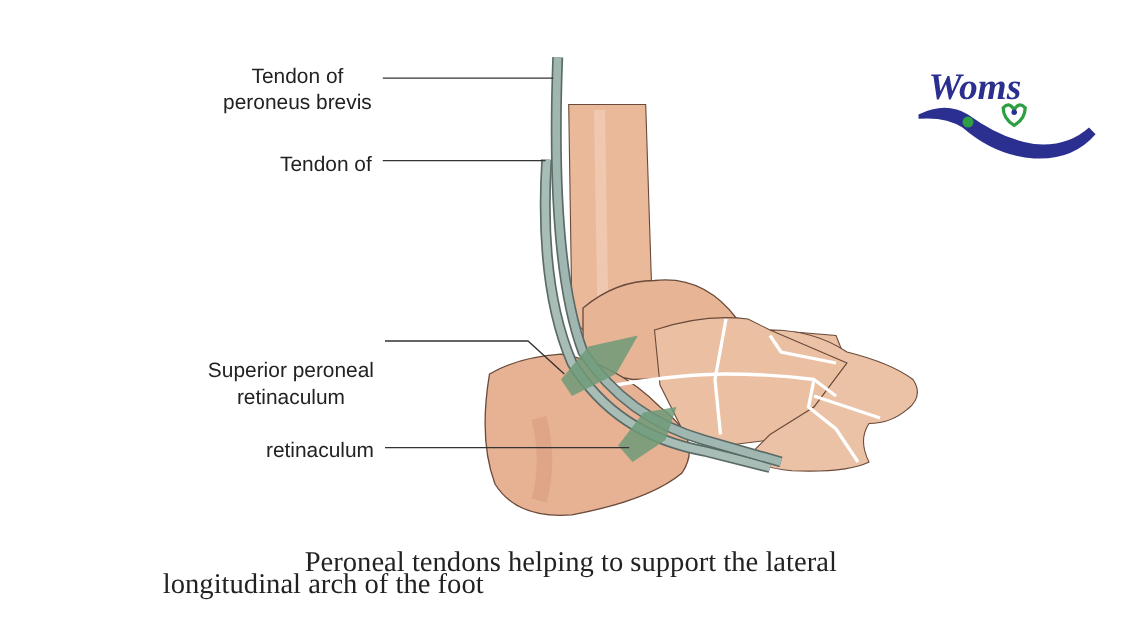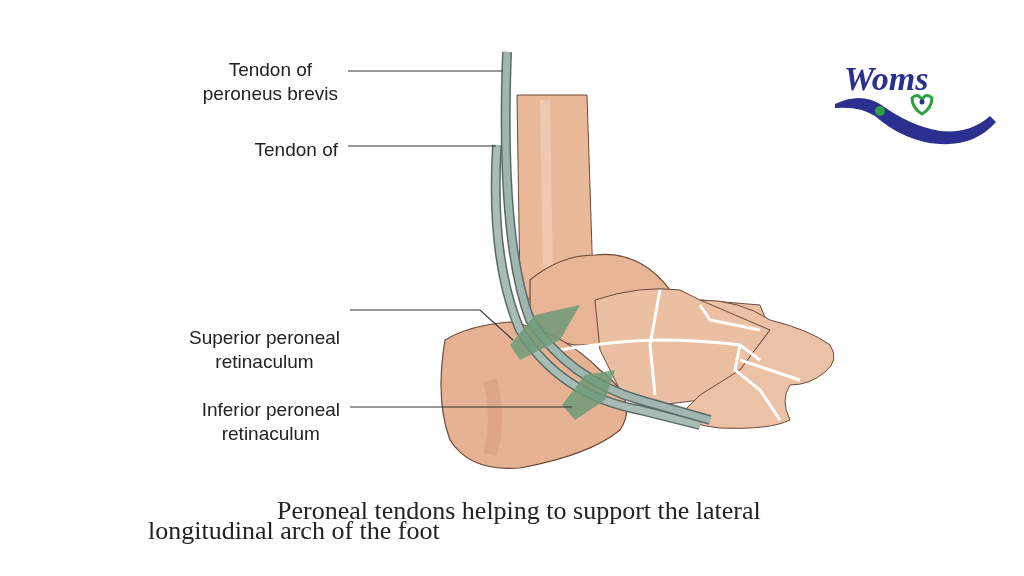--- a/index.html
+++ b/index.html
@@ -52,21 +52,20 @@
   <span>peroneus brevis</span>
 </div>
 <div class="label" style="right:686px; top:138px;">
   <span>Tendon of</span>
 </div>
 <div class="label" style="right:684px; top:298px;margin-top:28px;">
   <span>Superior peroneal</span>
   <span>retinaculum</span>
 </div>
 <div class="label" style="right:684px; top:398px;">
-  <span>Inferior peroneal</span>
   <span>retinaculum</span>
 </div>
 
 <div class="caption" style="left:277px; top:496px;">Peroneal tendons helping to support the lateral</div>
 <div class="caption" style="left:148px; top:516px;">longitudinal arch of the foot</div>
 
 <div class="logo">
   <svg width="180" height="90" viewBox="0 0 180 90">
     <text x="14" y="34" font-family="Liberation Serif, serif" font-style="italic" font-weight="bold" font-size="34" fill="#2b2f8f">Woms</text>
     <path d="M5 48 Q30 36 50 48 Q80 70 110 75 Q140 78 160 60 L166 66 Q145 90 110 88 Q75 86 45 60 Q30 50 5 52 Z" fill="#2b2f8f"></path>

